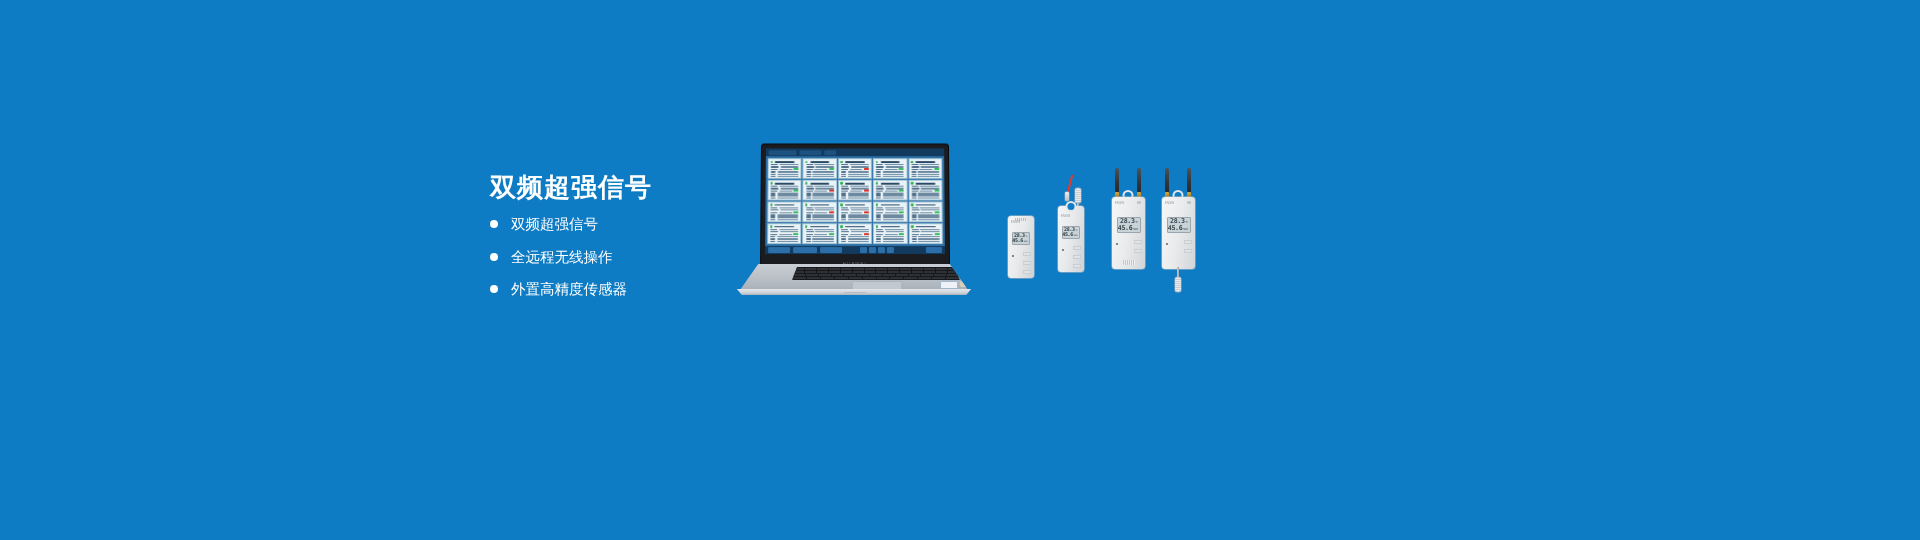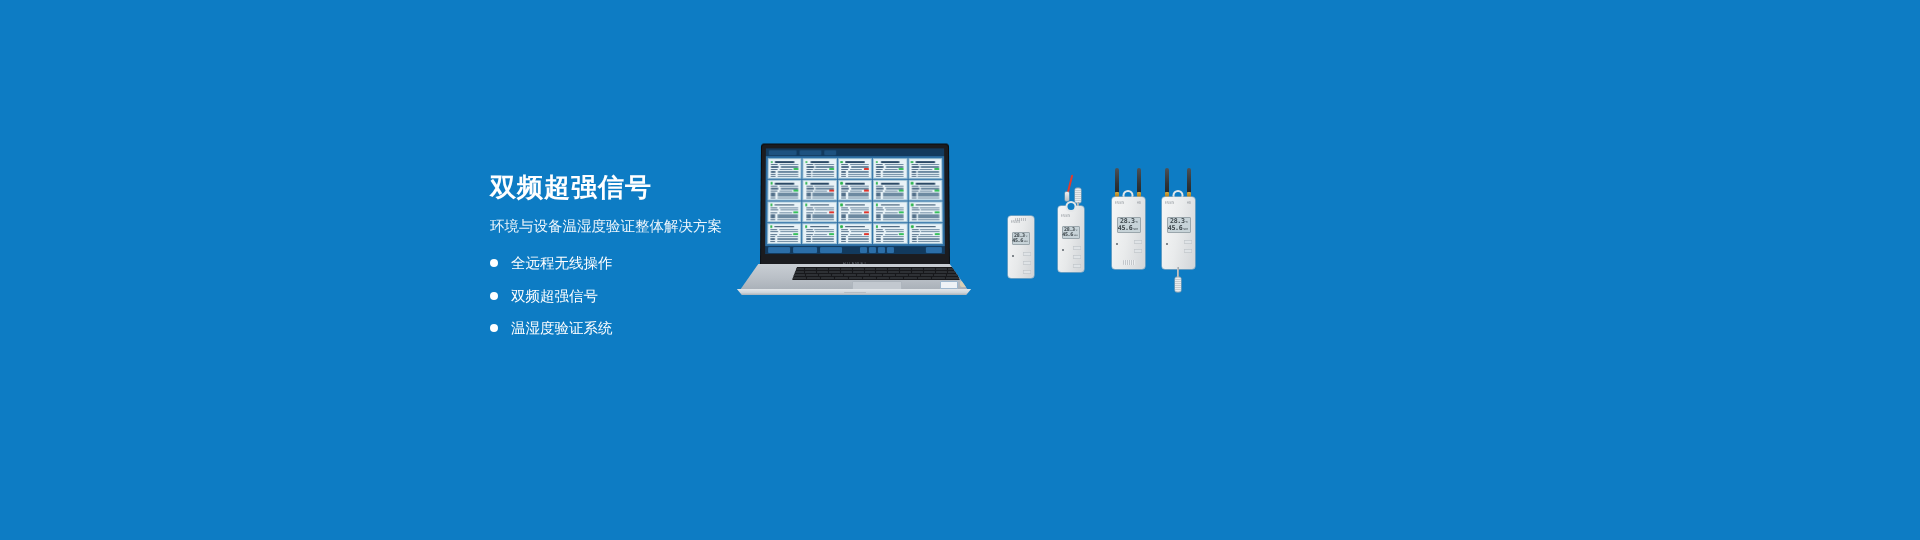--- a/index.html
+++ b/index.html
@@ -223,33 +223,32 @@
     box-shadow:0 0 0 0.4px #a3a8ac;
   }
 </style>
 </head>
 <body>
 
 <div class="banner">
 
   <div class="copy">
     <h1 class="copy-title">双频超强信号</h1>
-    <p class="copy-sub">环境与设备温湿度验证整体解决方案</p>
     <ul class="bullets">
+      <li class="bullet">
+        <span class="bullet-dot"></span>
+        <span class="bullet-label">双频超强信号</span>
+      </li>
       <li class="bullet">
         <span class="bullet-dot"></span>
         <span class="bullet-label">全远程无线操作</span>
       </li>
       <li class="bullet">
         <span class="bullet-dot"></span>
-        <span class="bullet-label">双频超强信号</span>
-      </li>
-      <li class="bullet">
-        <span class="bullet-dot"></span>
-        <span class="bullet-label">温湿度验证系统</span>
+        <span class="bullet-label">外置高精度传感器</span>
       </li>
     </ul>
   </div>
 
   <div class="laptop">
 
     <div class="lid">
       <div class="lid-inner">
 
         <div class="app">

